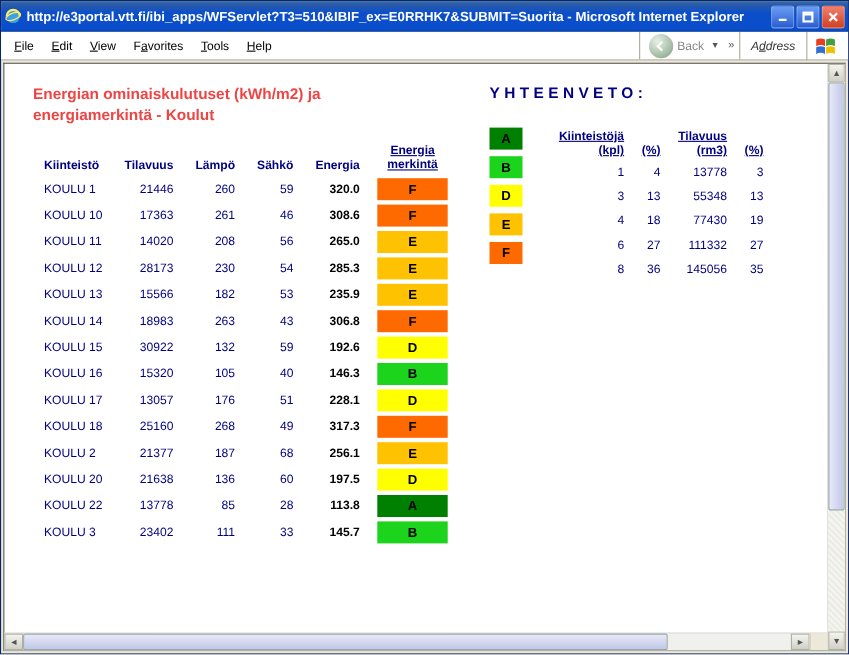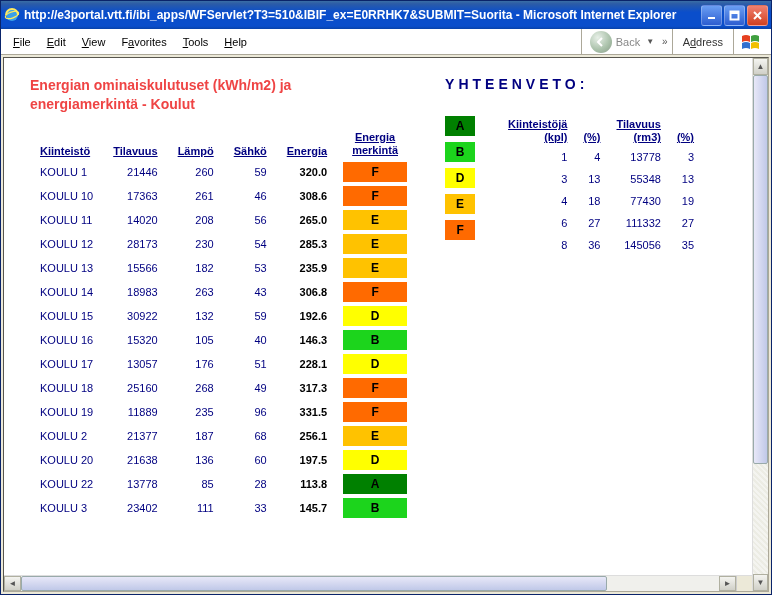--- a/index.html
+++ b/index.html
@@ -61,21 +61,21 @@
   .scrollbar-h { height: 16px; background: #f0f0ec; border-top: 1px solid #ddd; display:flex; }
   .sb-btnh { width: 17px; background: linear-gradient(#f4f4f0,#d0d0c8); border: 1px solid #b0b0a0; display:flex;align-items:center;justify-content:center;font-size:8px;color:#555;cursor:pointer;}
   .sb-trackh { flex:1; position:relative; }
   .sb-thumbh { position:absolute; top:0; bottom:0; left:0; width:84%; background: linear-gradient(#e8e8f8,#c0c8e8); border:1px solid #9aa; border-radius:2px; cursor:pointer;}
   
   h2.page-title { color: #ef4444; font-size: 14px; font-weight: bold; margin: 0 0 14px 0; line-height: 1.35; }
   .main-flex { display: flex; gap: 32px; align-items: flex-start; }
   
   table.data { border-collapse: collapse; }
   table.data th {
-    color: #000080; text-decoration: underline; font-size: 11px; font-weight: bold;
+    color: #000080; font-size: 11px; font-weight: bold;
     text-align: right; padding: 3px 10px; vertical-align: bottom;
   }
   table.data th:first-child { text-align: left; }
   table.data th.em-col { text-align: center; text-decoration: underline; line-height:1.2;}
   table.data td { padding: 5px 10px; text-align: right; font-size: 11px; color: #000080; }
   table.data td:first-child { text-align: left; }
   table.data td.energy { color: #000; font-weight: bold; }
   table.data td.label-cell { text-align: center; padding: 2px 6px; }
   .elabel {
     display: inline-block; min-width: 64px; padding: 3px 0;
@@ -142,21 +142,21 @@
         <span class="back-circle">
           <svg viewBox="0 0 12 12">
               <path d="M7 2 L3 6 L7 10" fill="none" stroke="#fff" stroke-width="2"></path>
             </svg>
         </span>
         <span>Back</span>
         <span class="chev">▼</span>
       </div>
       <span style="font-size:10px;color:#555">»</span>
     </div>
-    <div class="right-chunk" style="padding:0 6px;">
+    <div class="right-chunk" style="padding:0 6px;font-style:italic;">
       <span class="addr-label">A<u>d</u>dress</span>
     </div>
     <div class="win-flag">
       <svg viewBox="0 0 22 18">
         <path d="M2 3 Q6 1 10 3 L10 9 Q6 7 2 9 Z" fill="#e64020"></path>
         <path d="M11 3 Q15 1 19 3 L19 9 Q15 7 11 9 Z" fill="#40a040"></path>
         <path d="M2 10 Q6 8 10 10 L10 16 Q6 14 2 16 Z" fill="#3070d0"></path>
         <path d="M11 10 Q15 8 19 10 L19 16 Q15 14 11 16 Z" fill="#f0c000"></path>
       </svg>
     </div>
@@ -258,28 +258,20 @@
                     <td>51</td>
                     <td class="energy">228.1</td>
                     <td class="label-cell"><span class="elabel" style="background:#ffff00">D</span></td>
                   </tr>
                   <tr>
                     <td>KOULU 18</td>
                     <td>25160</td>
                     <td>268</td>
                     <td>49</td>
                     <td class="energy">317.3</td>
-                    <td class="label-cell"><span class="elabel" style="background:#ff6a00">F</span></td>
-                  </tr>
-                  <tr>
-                    <td>KOULU 19</td>
-                    <td>11889</td>
-                    <td>235</td>
-                    <td>96</td>
-                    <td class="energy">331.5</td>
                     <td class="label-cell"><span class="elabel" style="background:#ff6a00">F</span></td>
                   </tr>
                   <tr>
                     <td>KOULU 2</td>
                     <td>21377</td>
                     <td>187</td>
                     <td>68</td>
                     <td class="energy">256.1</td>
                     <td class="label-cell"><span class="elabel" style="background:#ffc200">E</span></td>
                   </tr>

